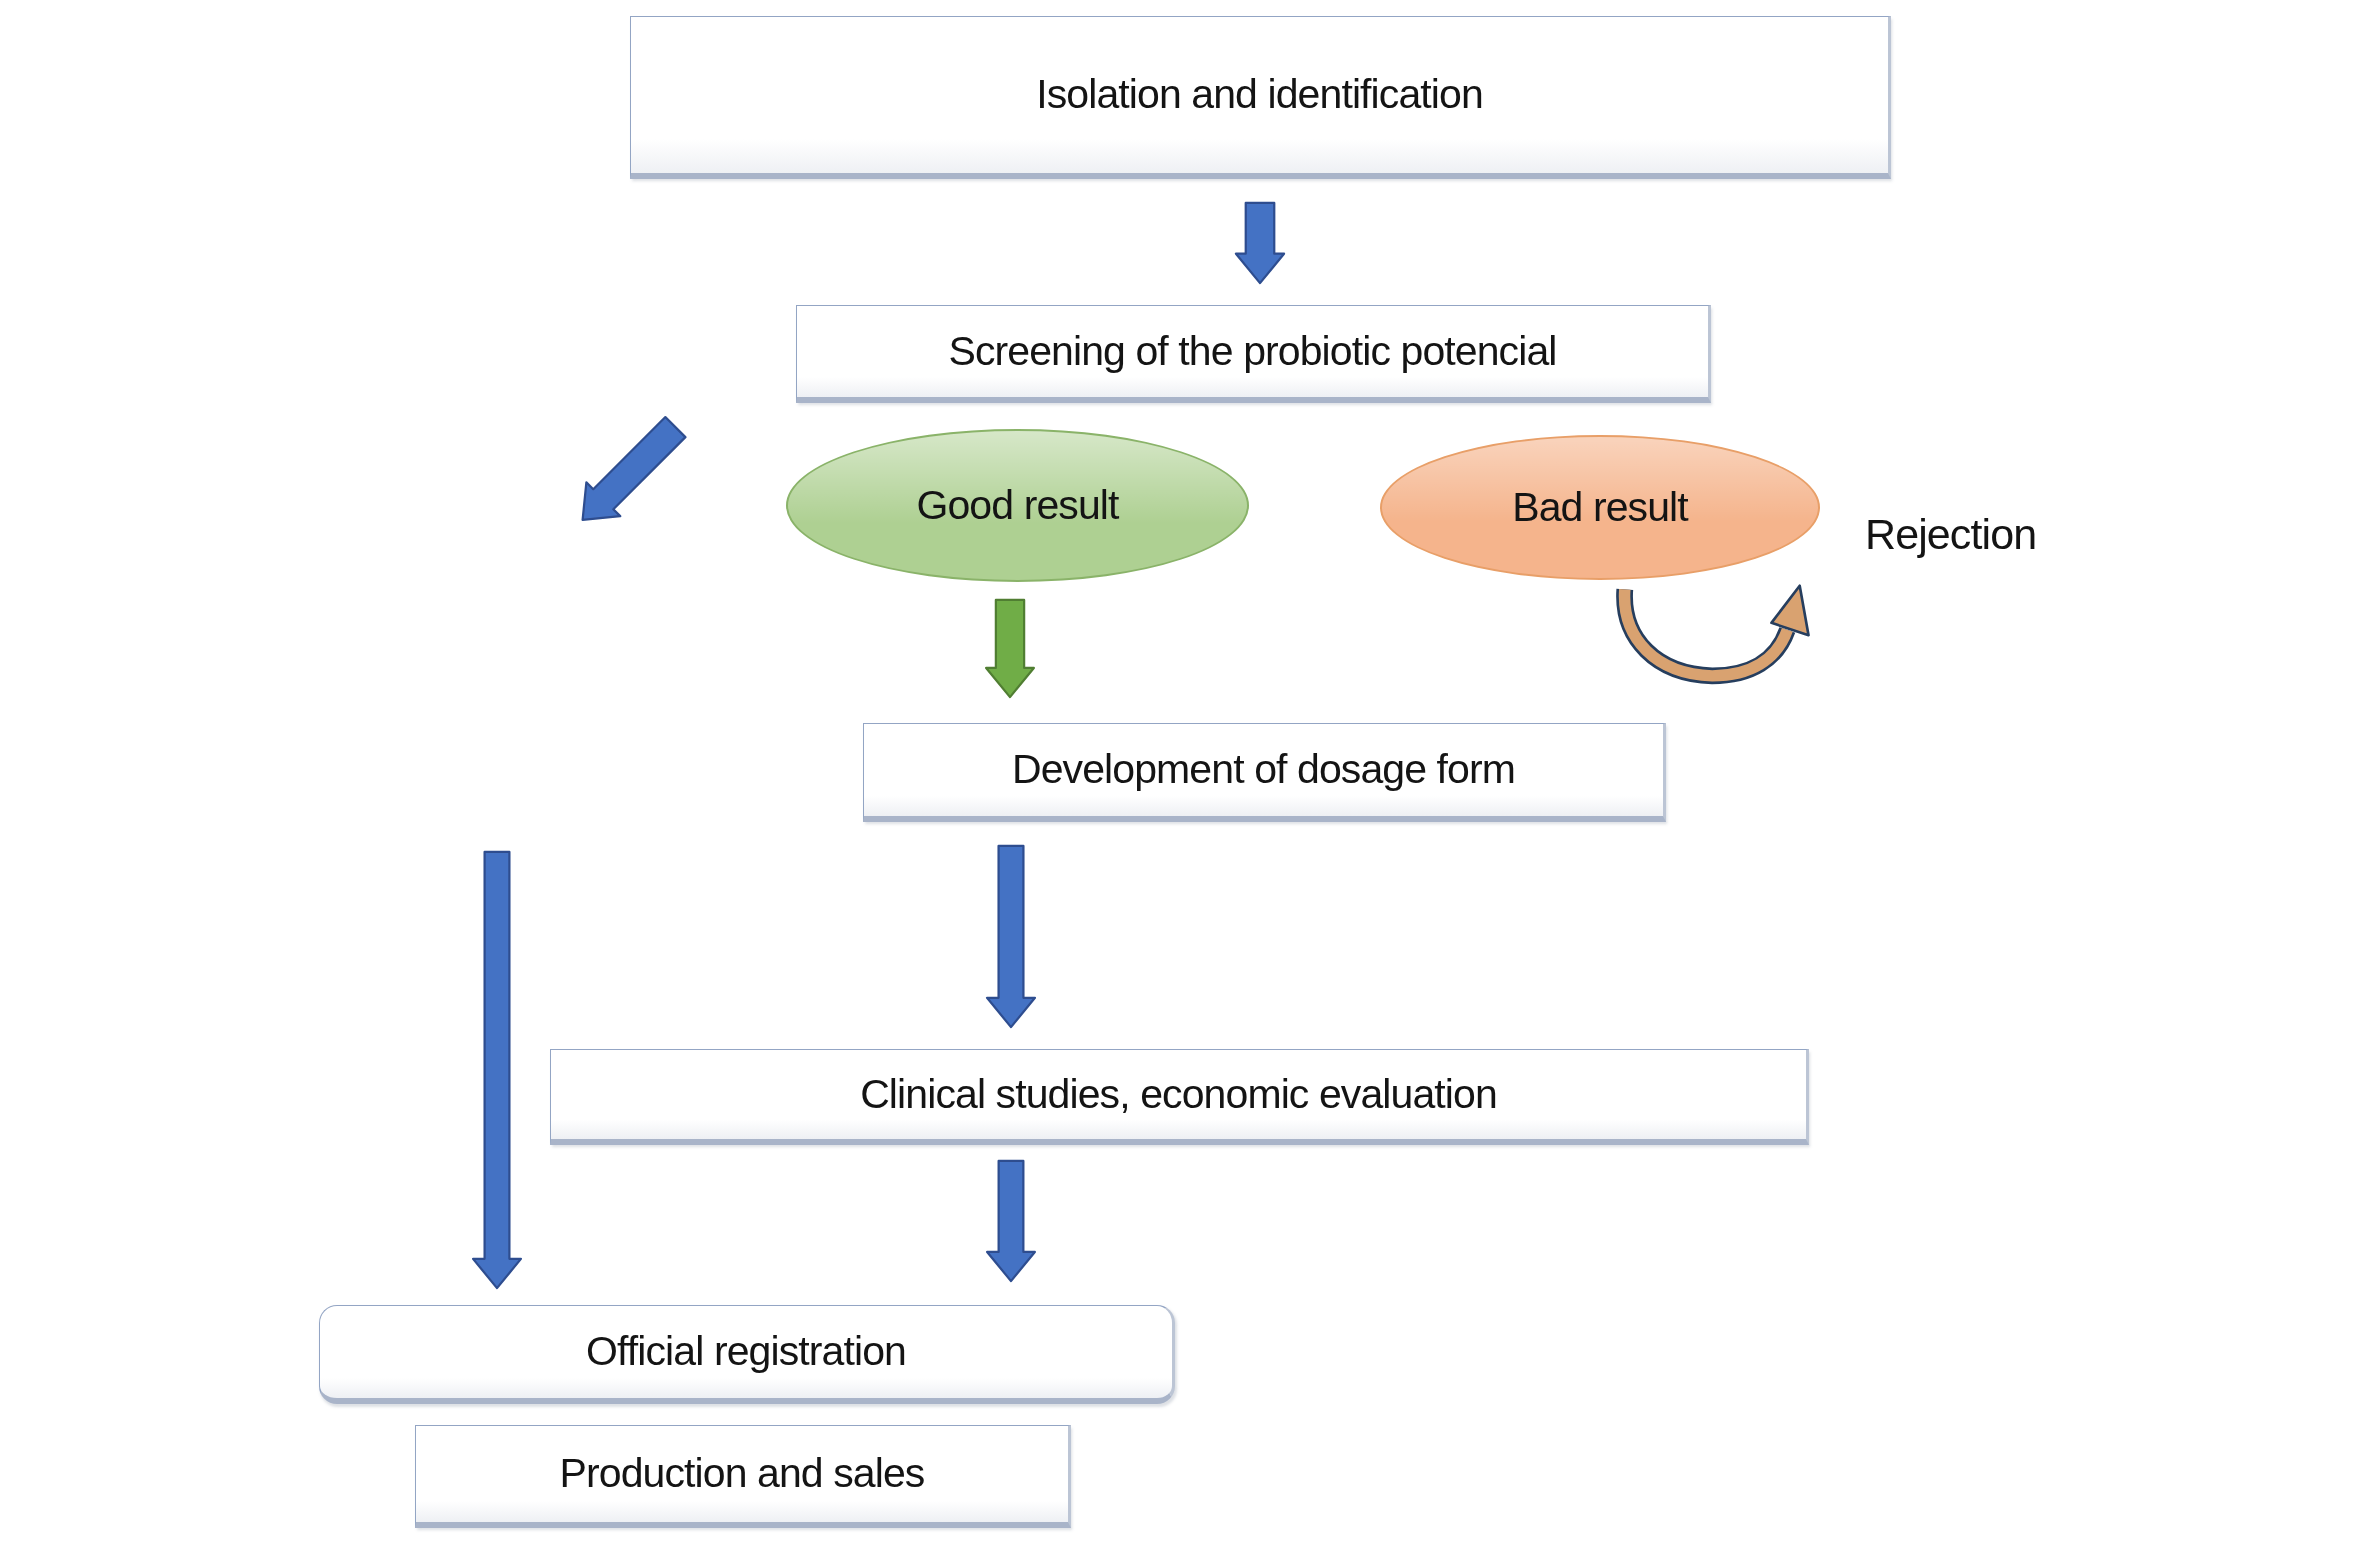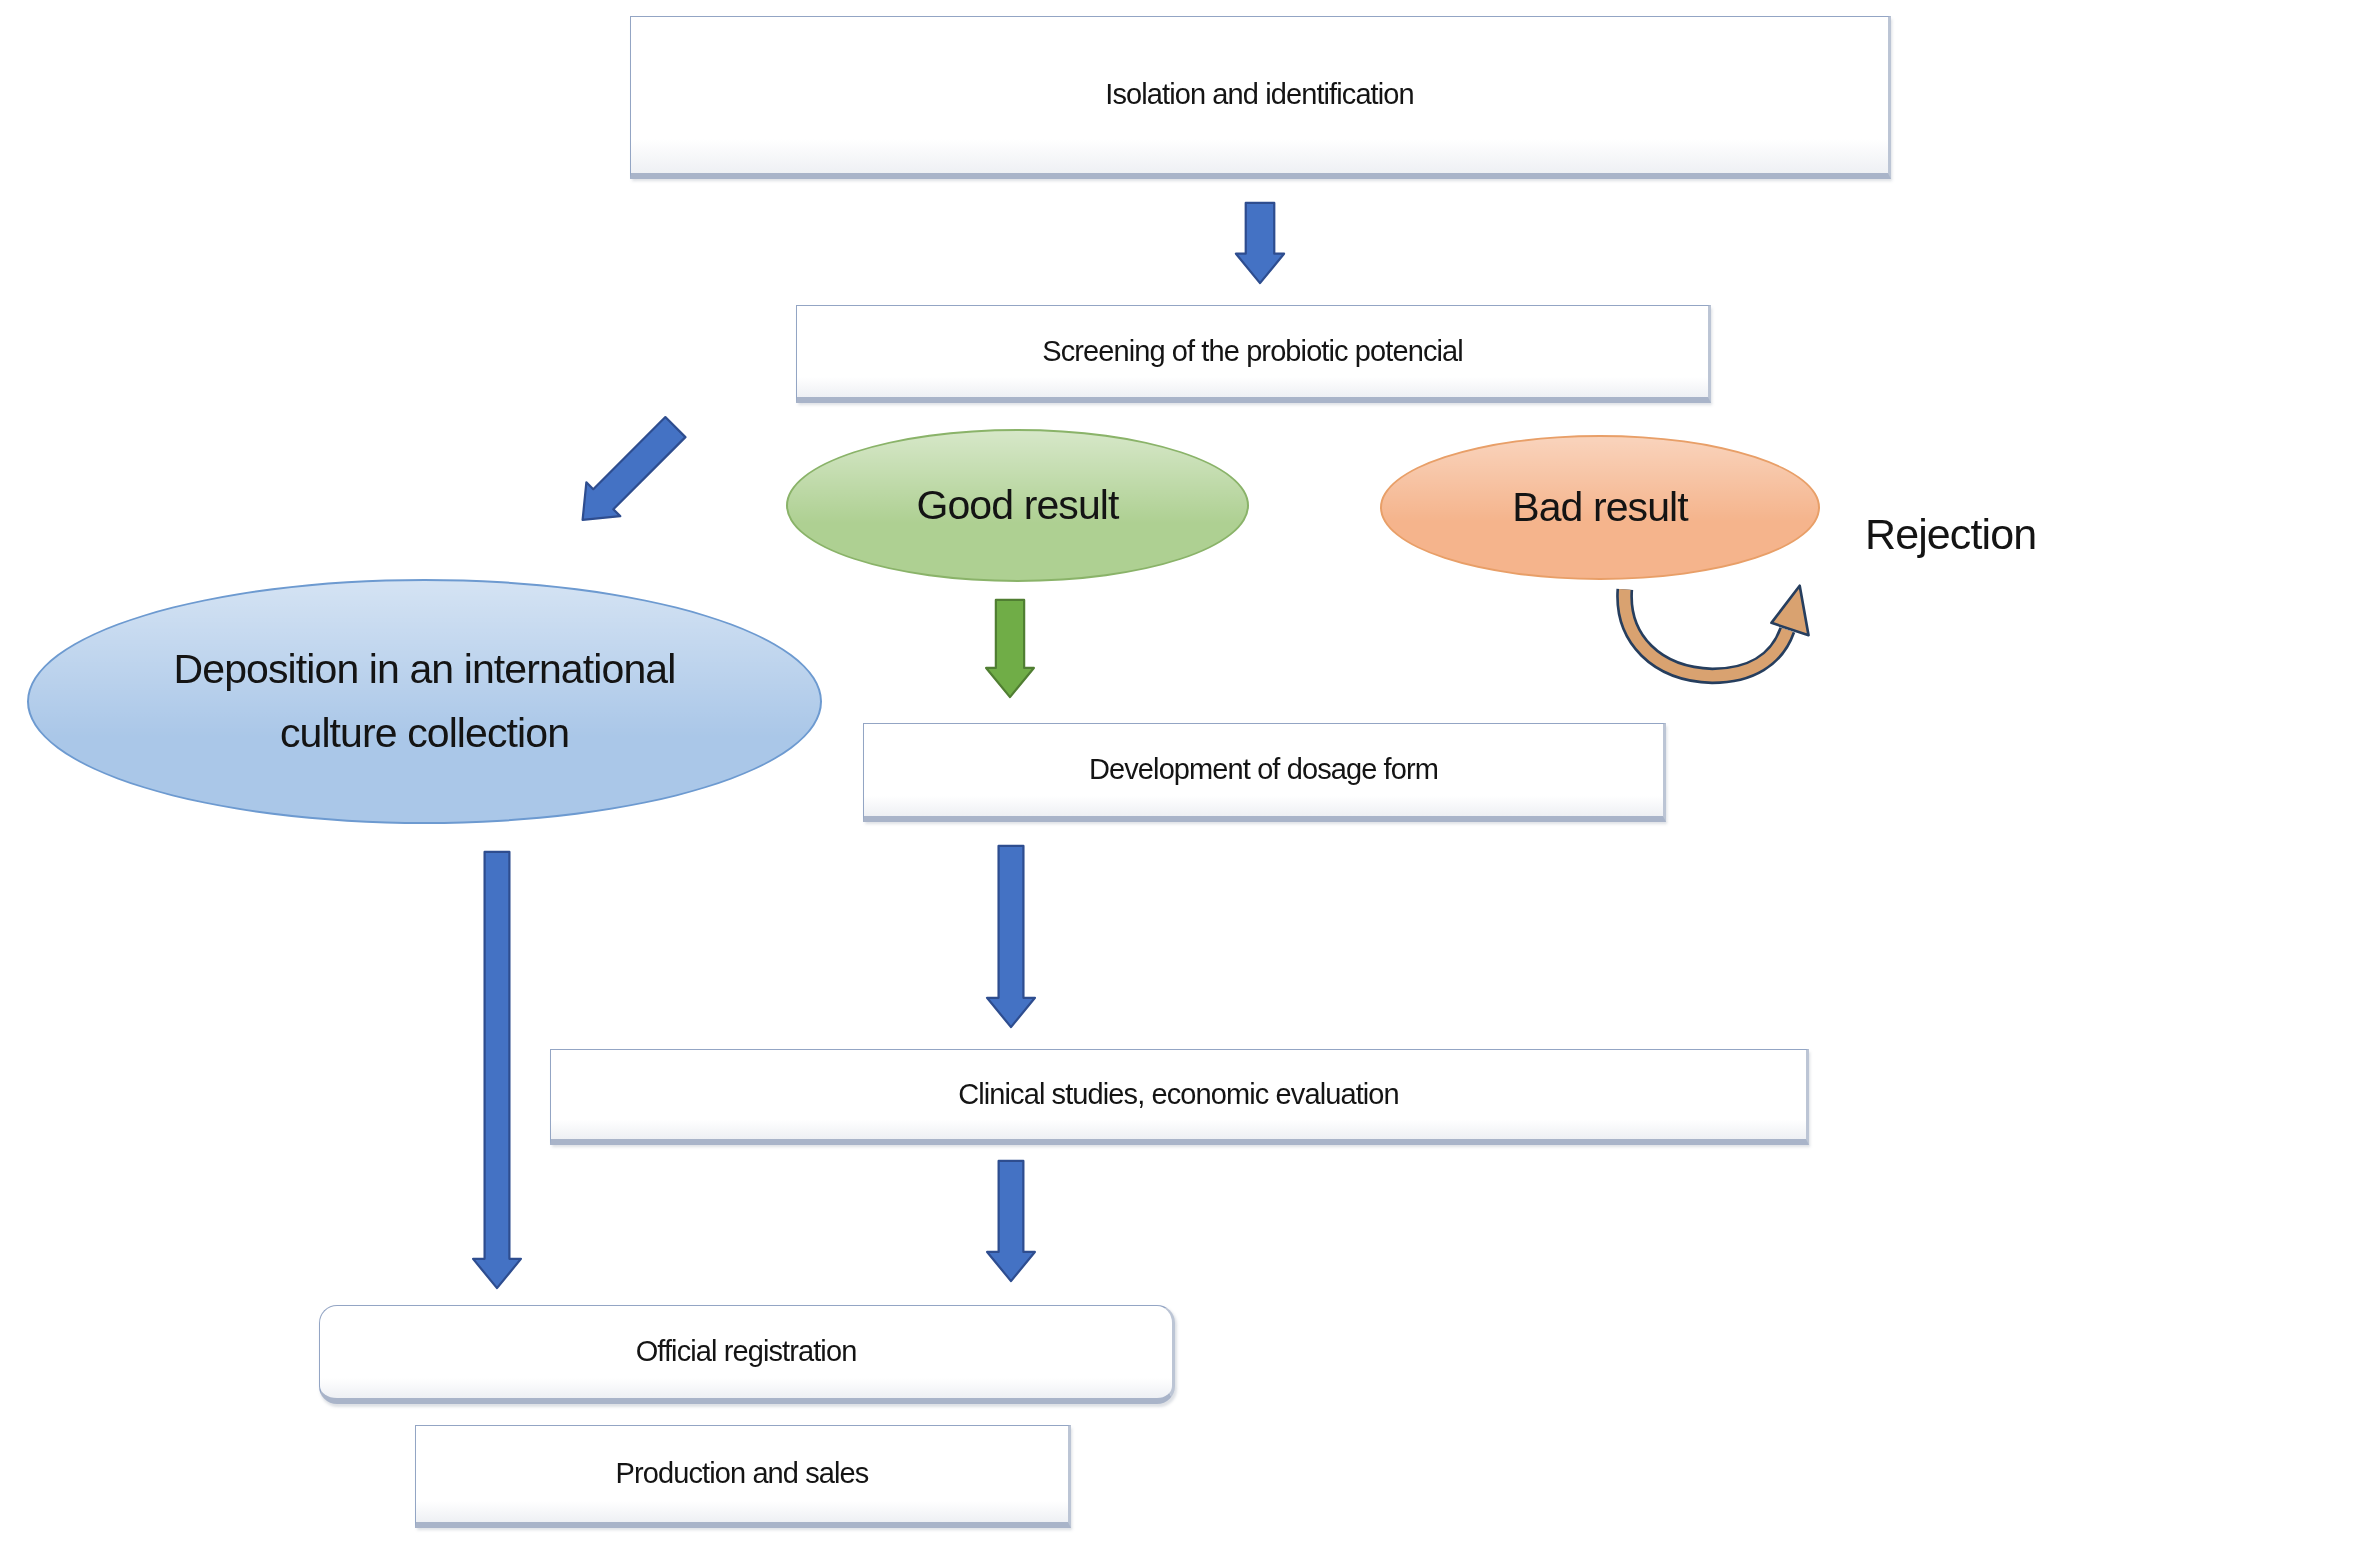--- a/index.html
+++ b/index.html
@@ -29,21 +29,21 @@
     position:absolute;display:flex;align-items:center;justify-content:center;
     text-align:center;letter-spacing:-0.9px;
   }
   .box{
     background-color:var(--c-box-fill);
     background-image:linear-gradient(180deg,#ffffff 0%,#ffffff 78%,#eef0f4 100%);
     border:1.8px solid var(--c-box-border);
     border-bottom:6.2px solid #a9b4c9;
     border-right:3.5px solid #bcc5d5;
     box-shadow:1.8px 2.7px 2.7px rgba(120,130,150,.25);
-    font-size:29px;line-height:1.5;
+    font-size:41px;line-height:1.5;
   }
   .ellipse{
     border-radius:50%;
     font-size:41px;line-height:1.55;
   }
   .ellipse-good{
     background-color:var(--c-ellipse-green);
     background-image:linear-gradient(180deg,rgba(255,255,255,.50),rgba(255,255,255,0) 62%);
     border:2.7px solid var(--c-ellipse-green-border);
   }
@@ -101,26 +101,20 @@
   </div>
 
   <div class="free-label" style="left:1865px;top:510px;">Rejection</div>
 
   <svg class="arr curved" style="left:1610px;top:584px;" width="231" height="106" viewBox="0 0 260 120">
     <path class="band-outline" d="M 16,6 C 12,62 52,102 115,104 C 158,104 188,86 200,52"></path>
     <path class="band" d="M 16,6 C 12,62 52,102 115,104 C 158,104 188,86 200,52"></path>
     <polygon points="182,44 214,2 224,58"></polygon>
   </svg>
 
-  <div class="node ellipse ellipse-blue" style="left:27px;top:579px;width:795px;height:245px;">
-    <div>
-      <div>Deposition in an international</div>
-      <div>culture collection</div>
-    </div>
-  </div>
 
   <svg class="arr green" style="left:985px;top:599px;" width="50" height="99" viewBox="0 0 56 112">
     <polygon points="12,1 44,1 44,78 55,78 28,111 1,78 12,78"></polygon>
   </svg>
 
   <div class="node box" style="left:863px;top:723px;width:803px;height:99px;">
     <span>Development of dosage form</span>
   </div>
 
   <svg class="arr blue" style="left:472px;top:851px;" width="50" height="438" viewBox="0 0 56 494">

